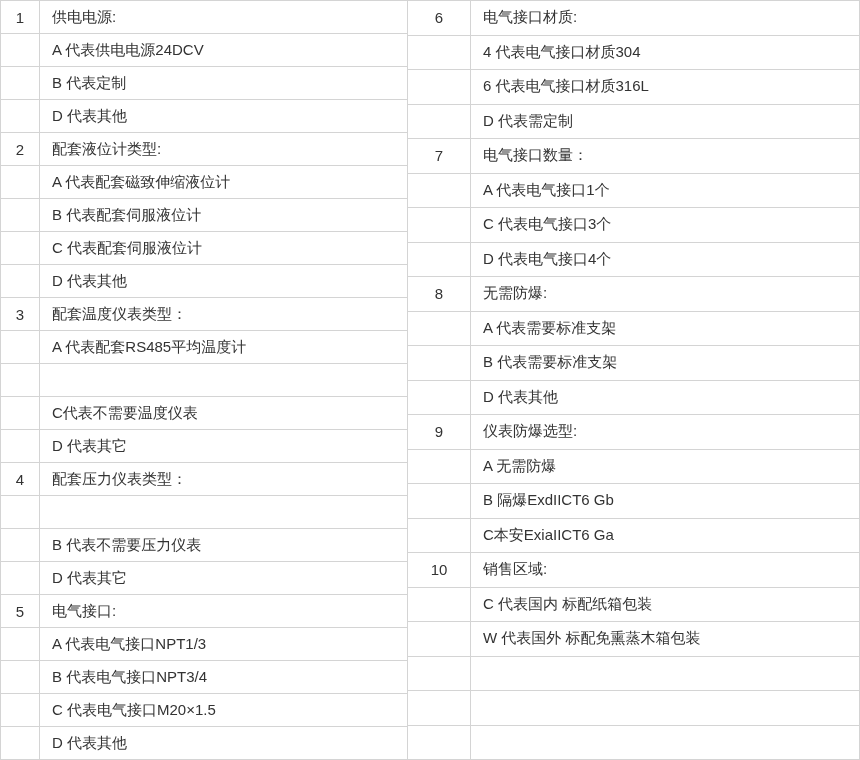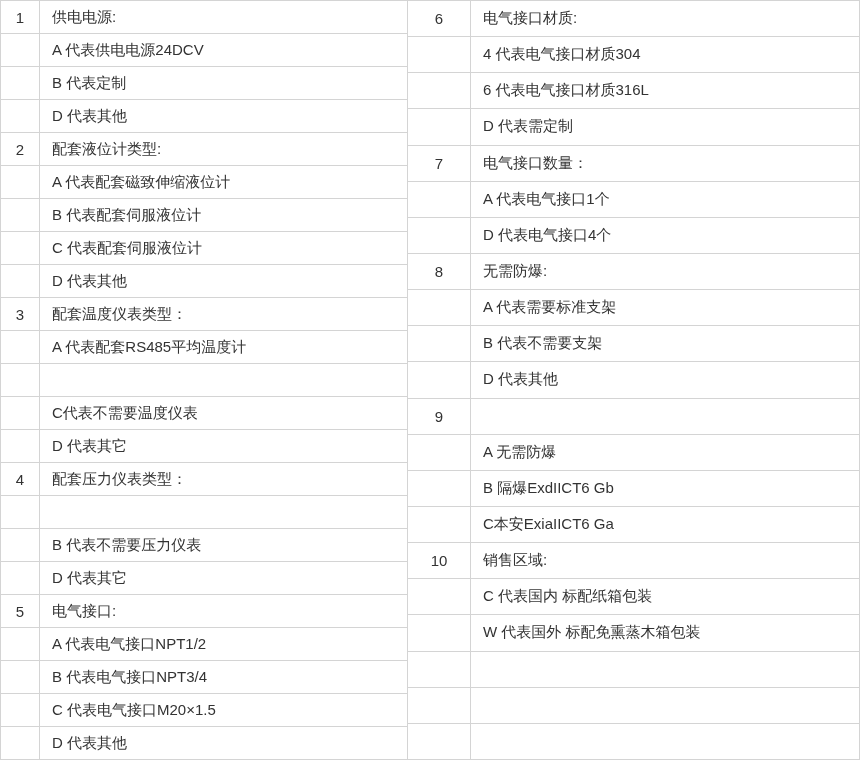--- a/index.html
+++ b/index.html
@@ -126,21 +126,21 @@
       <div class="row">
         <div class="num-cell"></div>
         <div class="text-cell">D 代表其它</div>
       </div>
       <div class="row">
         <div class="num-cell">5</div>
         <div class="text-cell">电气接口:</div>
       </div>
       <div class="row">
         <div class="num-cell"></div>
-        <div class="text-cell">A 代表电气接口NPT1/2</div>
+        <div class="text-cell">A 代表电气接口NPT1/3</div>
       </div>
       <div class="row">
         <div class="num-cell"></div>
         <div class="text-cell">B 代表电气接口NPT3/4</div>
       </div>
       <div class="row">
         <div class="num-cell"></div>
         <div class="text-cell">C 代表电气接口M20×1.5</div>
       </div>
       <div class="row">
@@ -168,40 +168,45 @@
       <div class="row">
         <div class="num-cell">7</div>
         <div class="text-cell">电气接口数量：</div>
       </div>
       <div class="row">
         <div class="num-cell"></div>
         <div class="text-cell">A 代表电气接口1个</div>
       </div>
       <div class="row">
         <div class="num-cell"></div>
+        <div class="text-cell">C 代表电气接口3个</div>
+      </div>
+      <div class="row">
+        <div class="num-cell"></div>
         <div class="text-cell">D 代表电气接口4个</div>
       </div>
       <div class="row">
         <div class="num-cell">8</div>
         <div class="text-cell">无需防爆:</div>
       </div>
       <div class="row">
         <div class="num-cell"></div>
         <div class="text-cell">A 代表需要标准支架</div>
       </div>
       <div class="row">
         <div class="num-cell"></div>
-        <div class="text-cell">B 代表不需要支架</div>
+        <div class="text-cell">B 代表需要标准支架</div>
       </div>
       <div class="row">
         <div class="num-cell"></div>
         <div class="text-cell">D 代表其他</div>
       </div>
       <div class="row">
         <div class="num-cell">9</div>
+        <div class="text-cell">仪表防爆选型:</div>
       </div>
       <div class="row">
         <div class="num-cell"></div>
         <div class="text-cell">A 无需防爆</div>
       </div>
       <div class="row">
         <div class="num-cell"></div>
         <div class="text-cell">B 隔爆ExdIICT6 Gb</div>
       </div>
       <div class="row">

